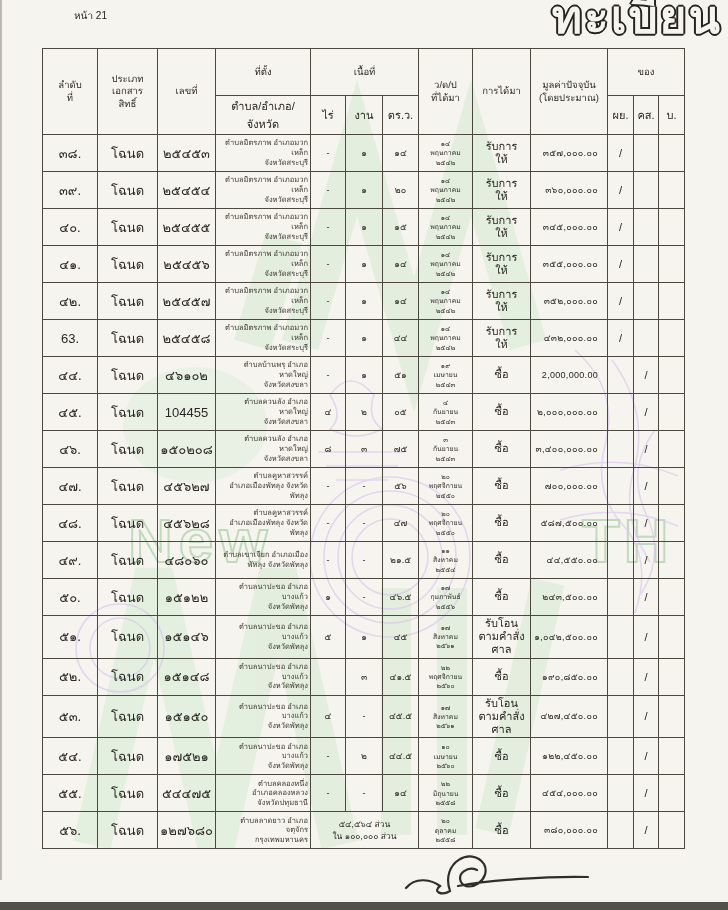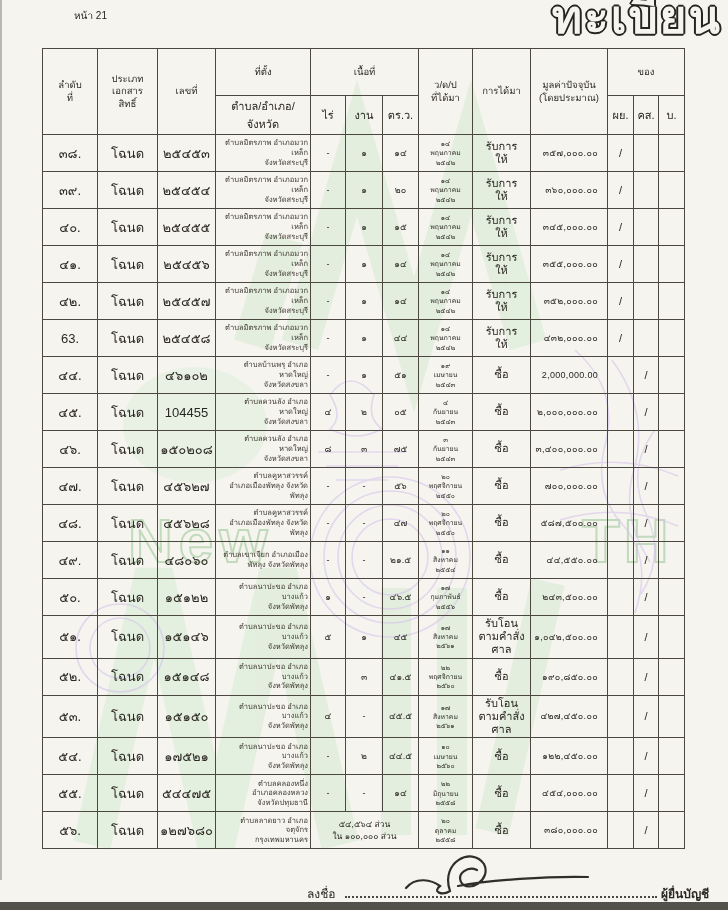--- a/index.html
+++ b/index.html
@@ -507,20 +507,15 @@
           <td class="mark">/</td>
           <td class="mark"></td>
         </tr>
       </tbody>
   </table>
 
   <svg class="scribble" width="230" height="62" viewBox="0 0 230 62">
     <path d="M8,50 C18,38 34,42 42,48 C34,54 44,58 52,53 C42,24 74,8 86,26 C94,42 70,56 63,44 C59,35 70,28 79,32 M60,48 C92,42 150,38 190,39" stroke="#1d1c1a" stroke-width="2.2" fill="none" stroke-linecap="round" opacity="0.92"></path>
   </svg>
 
-  <div class="footer">
-    <span class="sign-label">ลงชื่อ</span>
-    <span class="dots"></span>
-    <span class="sign-role">ผู้ยื่นบัญชี</span>
-  </div>
 
   <div class="bottom-bar"></div>
 </div>
 
 </body></html>

